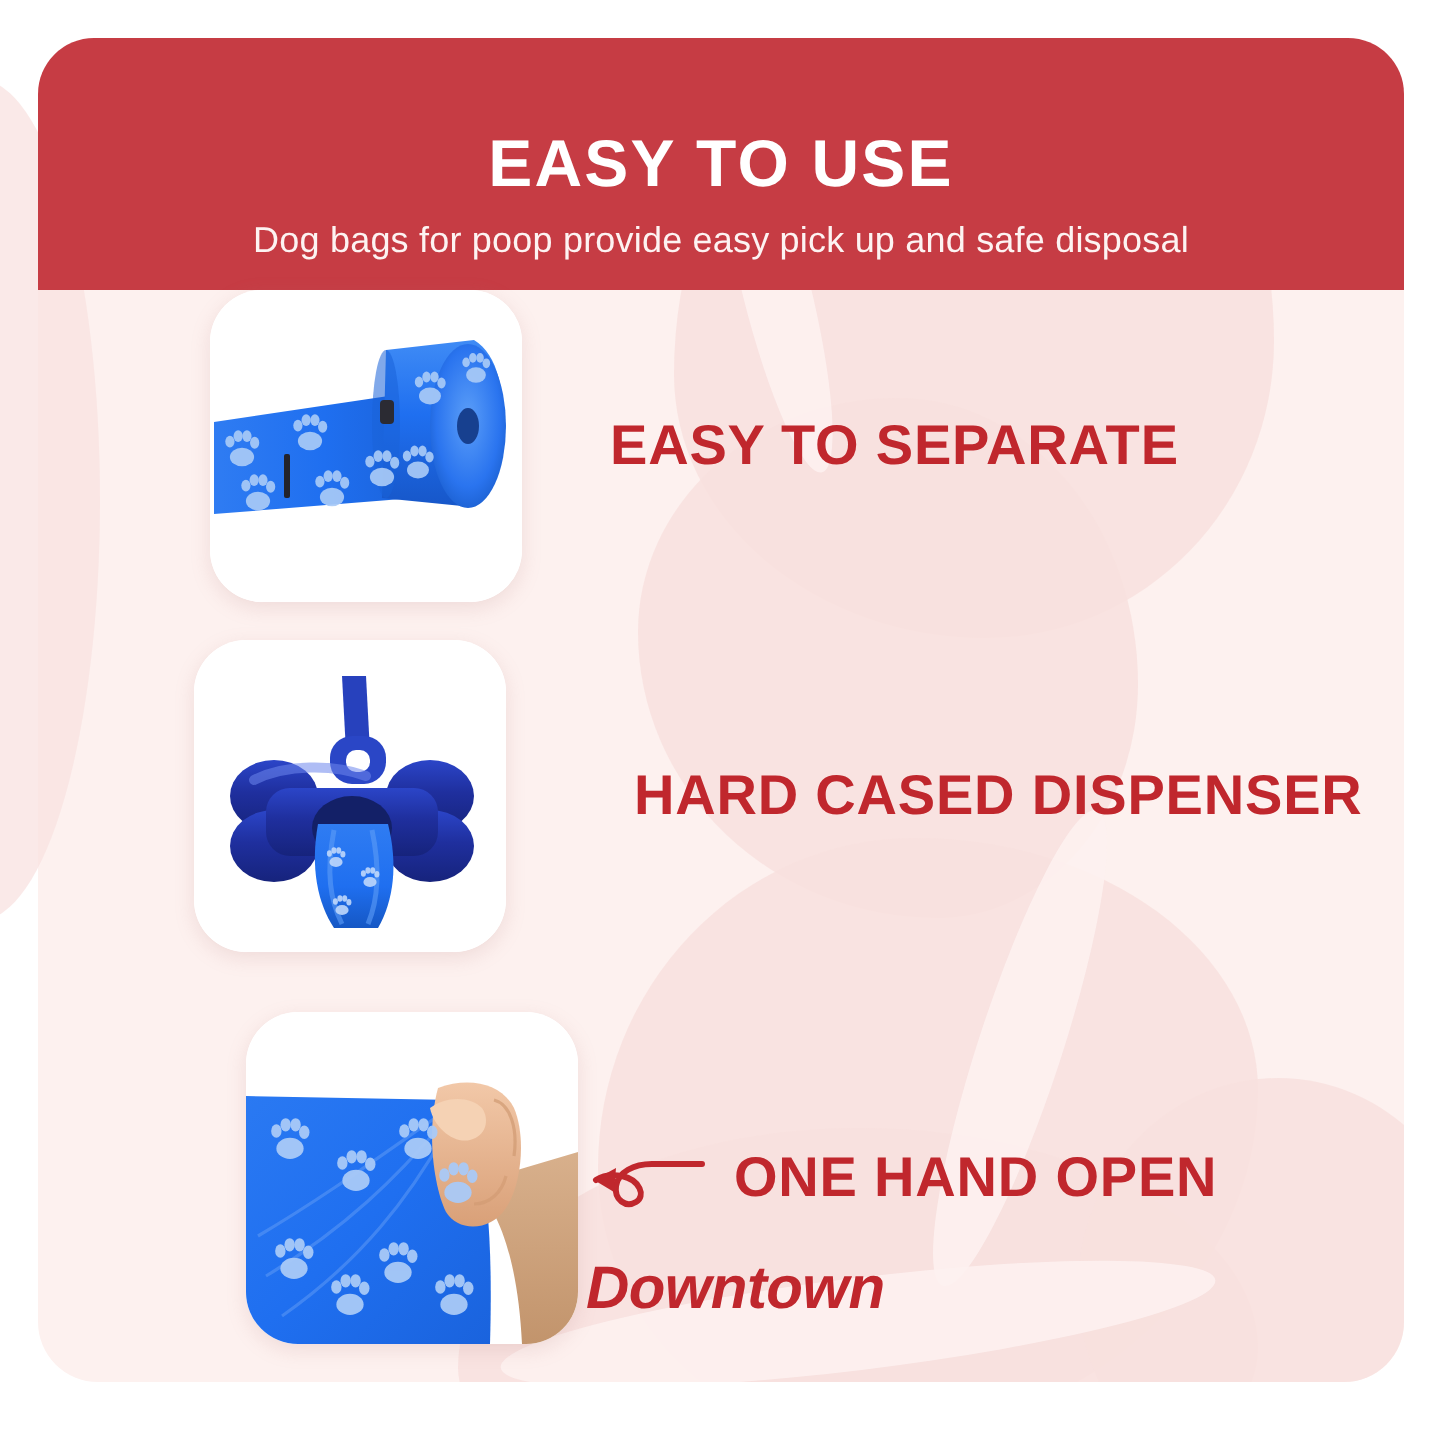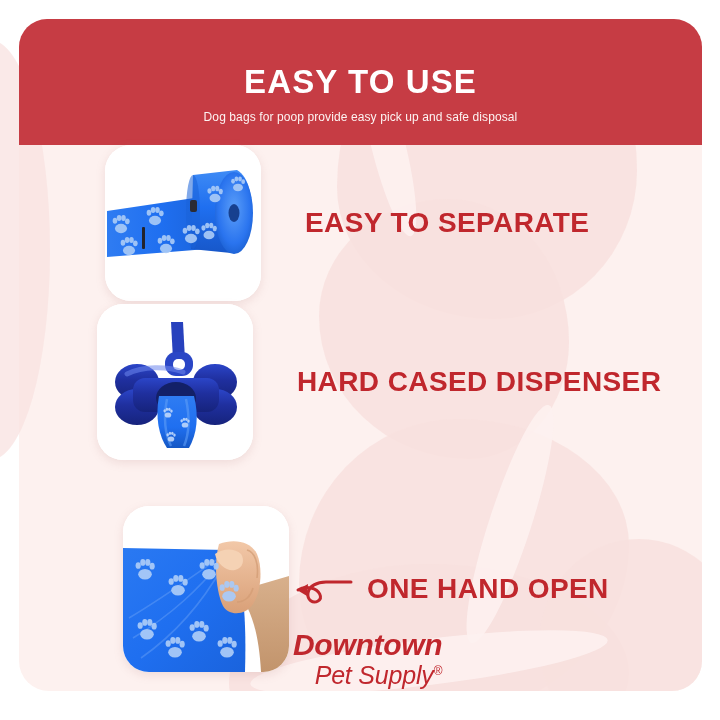--- a/index.html
+++ b/index.html
@@ -116,34 +116,34 @@
     padding-top: 44px;
     color: #ffffff;
     font-size: 33px;
     font-weight: bold;
     letter-spacing: 1.1px;
   }
   .header-subtitle {
     margin: 0;
     padding-top: 9px;
     color: #fdf3f2;
-    font-size: 12px;
+    font-size: 18px;
     font-weight: normal;
     letter-spacing: .1px;
   }
 
   
   .feature-row {
     position: absolute;
     display: flex;
     align-items: center;
     z-index: 10;
   }
   .row-1 { left: 105px; top: 145px; }
-  .row-2 { left: 97px; top: 304px; }
+  .row-2 { left: 97px; top: 320px; gap: 20px; }
   .row-3 { left: 87px; top: 506px; padding-left: 36px; }
 
   .photo-card {
     position: relative;
     width: 156px;
     height: 156px;
     background: #ffffff;
     border-radius: 26px;
     box-shadow: 0 3px 10px rgba(180,120,120,.18);
     overflow: hidden;
@@ -491,18 +491,15 @@
         <path d="M58 16 L33 16 C24 16 16 20 15 27 C14 34 20 38 25 35 C30 32 27 24 18 22 C12 21 8 22 5 24" stroke="#c0272d" stroke-width="3" fill="none" stroke-linecap="round"></path>
         <path d="M4 24 L15 18 L14 30 Z" fill="#c0272d"></path>
       </svg>
     </div>
 
     <div class="feature-label">ONE HAND OPEN</div>
   </div>
 
   <div class="logo">
     <div class="logo-main">Downtown</div>
-    <div class="logo-sub">
-      <span>Pet Supply</span><span class="logo-reg">®</span>
-    </div>
   </div>
 
 </div>
 
 </body></html>

